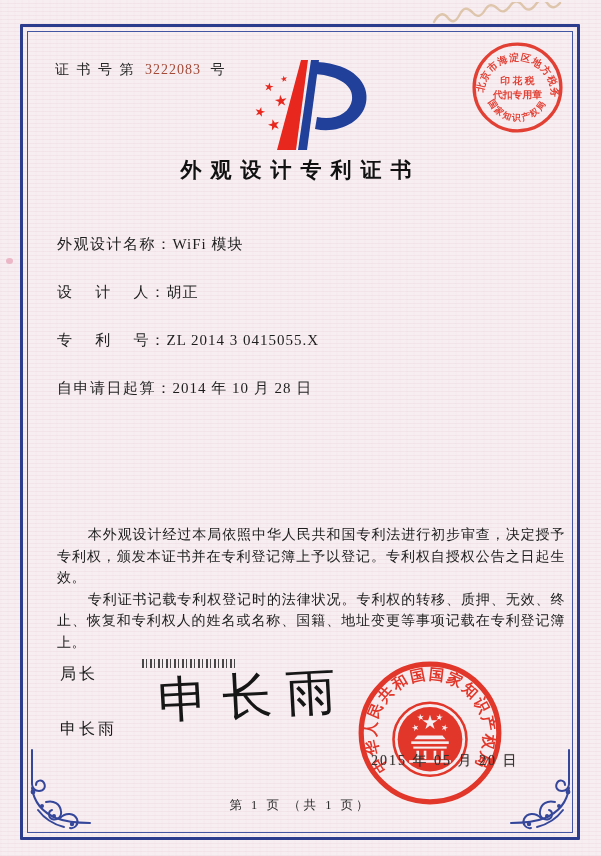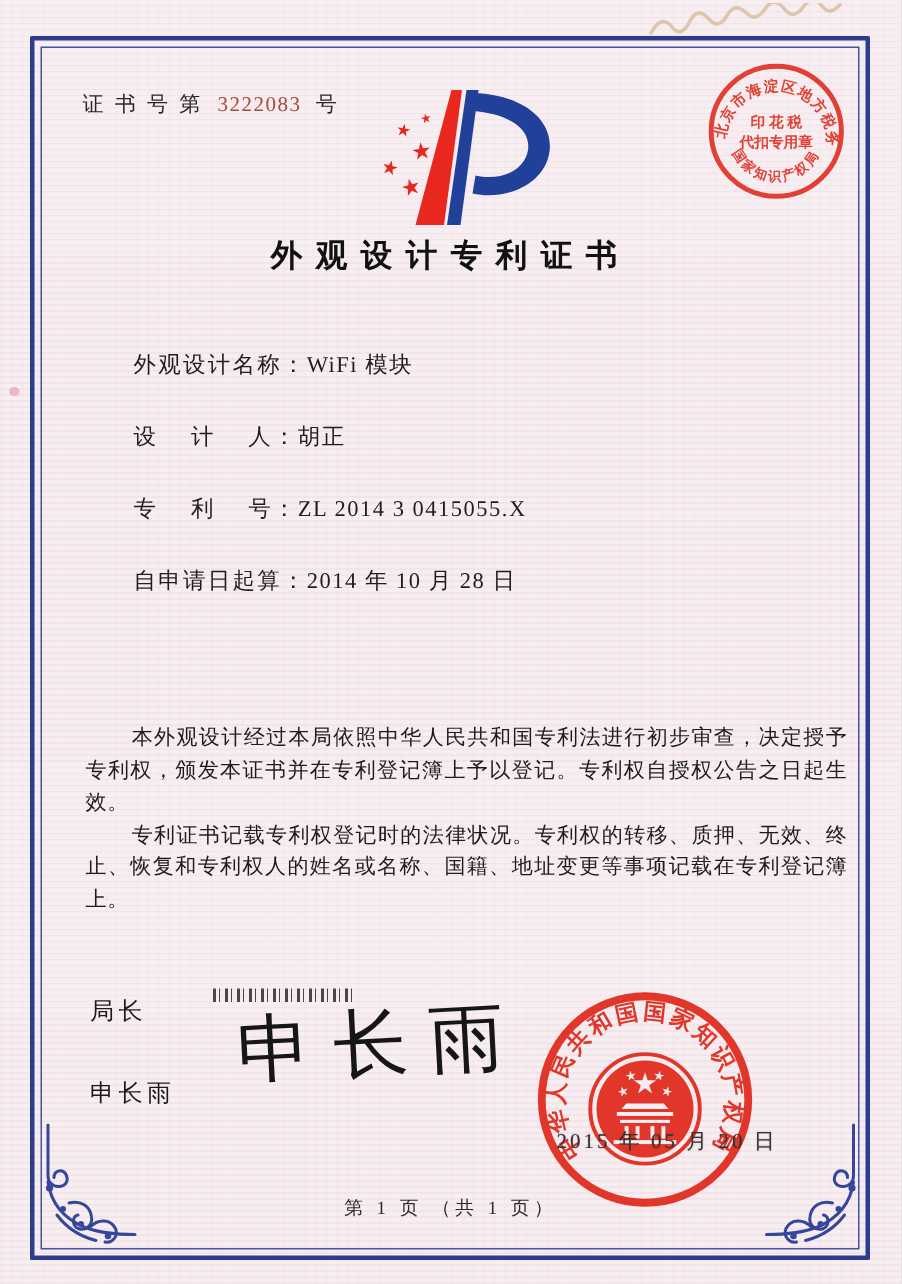--- a/index.html
+++ b/index.html
@@ -19,24 +19,24 @@
   .flourish{width:78px;height:88px;color:#35479a;}
   .flourish-bl{left:24px;top:748px;}
   .flourish-br{left:499px;top:748px;transform:scaleX(-1);}
   
   .cert-no{left:55px;top:61px;font-size:14px;letter-spacing:2px;color:#262626;white-space:nowrap;}
   .cert-no .num{color:#a34a38;letter-spacing:1px;margin:0 4px;text-align:center;}
   .logo{left:232px;top:54px;width:155px;height:104px;}
   .title{left:0;top:156px;width:601px;text-align:center;font-size:21px;font-weight:bold;letter-spacing:9px;color:#111;}
   
   .fields{left:57px;top:233px;width:480px;}
-  .field-row{font-size:15px;line-height:22px;margin-bottom:26px;letter-spacing:1.5px;color:#1e1e1e;white-space:nowrap;margin-left:32px;}
+  .field-row{font-size:15px;line-height:22px;margin-bottom:26px;letter-spacing:1.5px;color:#1e1e1e;white-space:nowrap;}
   .field-row .val{letter-spacing:1px;}
   
-  .body-text{left:57px;top:482px;width:508px;font-size:14px;line-height:21.5px;text-align:justify;color:#1c1c1c;}
+  .body-text{left:57px;top:524px;width:508px;font-size:14px;line-height:21.5px;text-align:justify;color:#1c1c1c;}
   .body-text p{margin:0;text-indent:2.2em;letter-spacing:0.5px;}
   
   .barcode{left:142px;top:659px;width:96px;height:9px;opacity:.85;
     background:repeating-linear-gradient(90deg,#2a2a2a 0 2px,transparent 2px 4px,#2a2a2a 4px 5px,transparent 5px 8px);}
   .sig-title{left:60px;top:664px;font-size:16px;letter-spacing:3px;color:#1a1a1a;font-family:Liberation Sans, sans-serif;}
   .sig-name{left:60px;top:719px;font-size:16px;letter-spacing:3px;color:#1a1a1a;font-family:"Liberation Sans","DejaVu Sans",sans-serif;}
   .sig-script{left:158px;top:662px;width:220px;font-size:50px;letter-spacing:14px;color:#161616;transform:rotate(-3deg);font-weight:400;white-space:nowrap;}
   
   .seal-tax{left:471px;top:41px;width:93px;height:93px;opacity:.88;}
   .seal-office{left:357px;top:660px;width:146px;height:146px;opacity:.93;}

